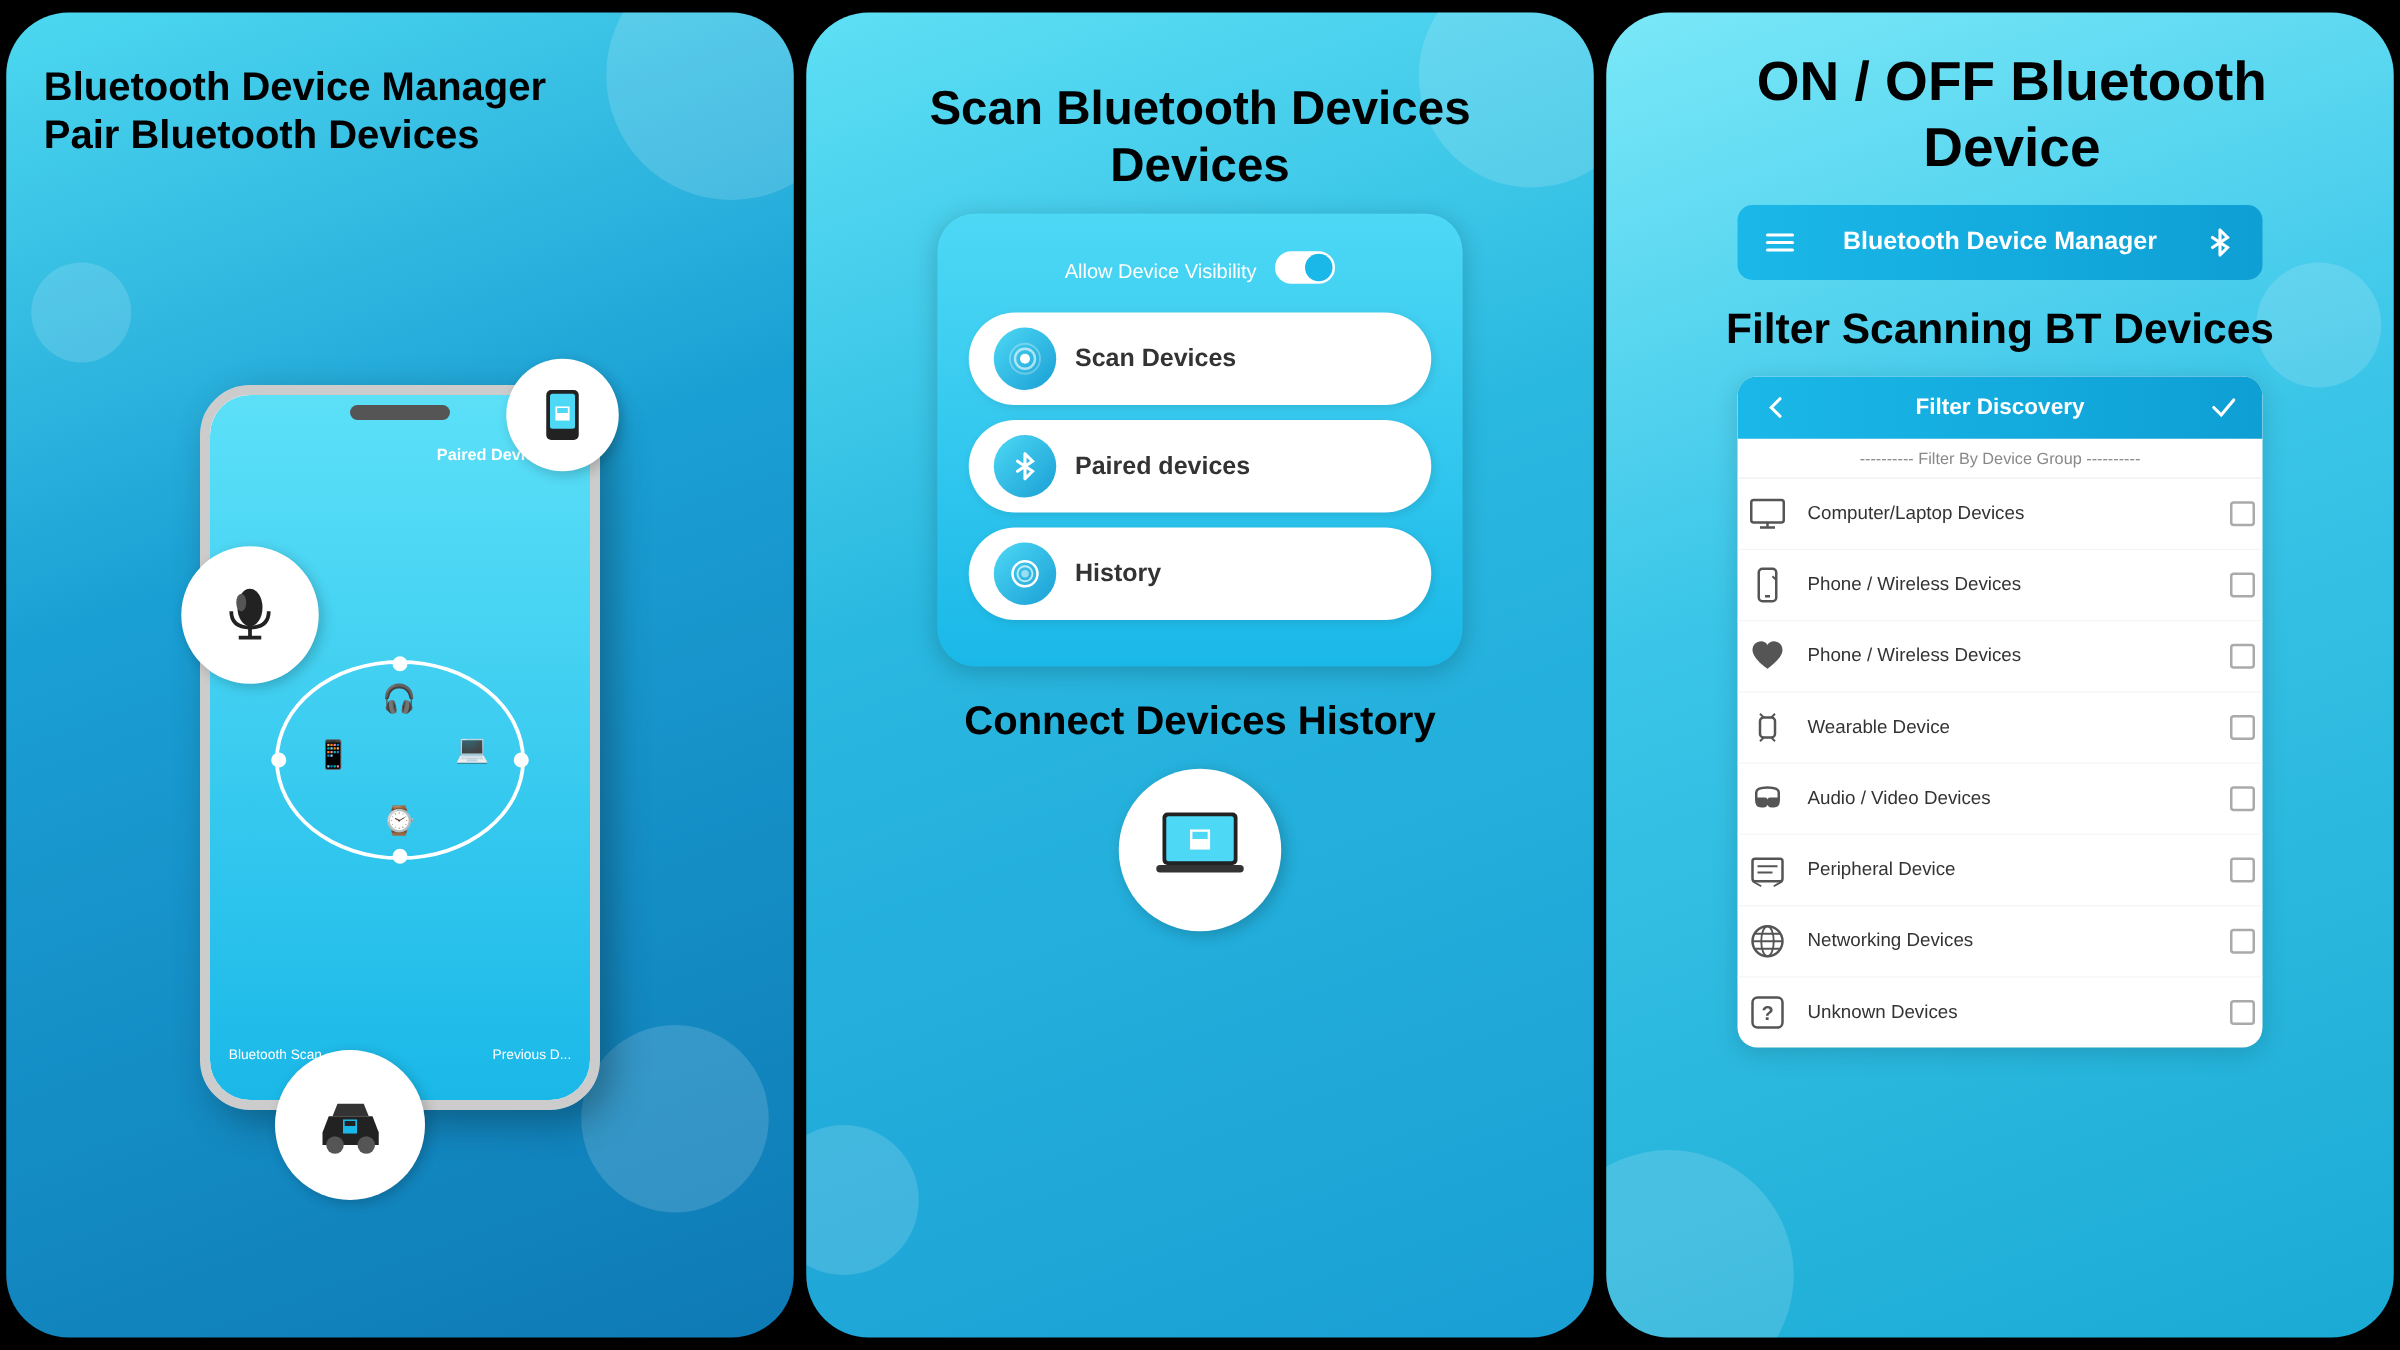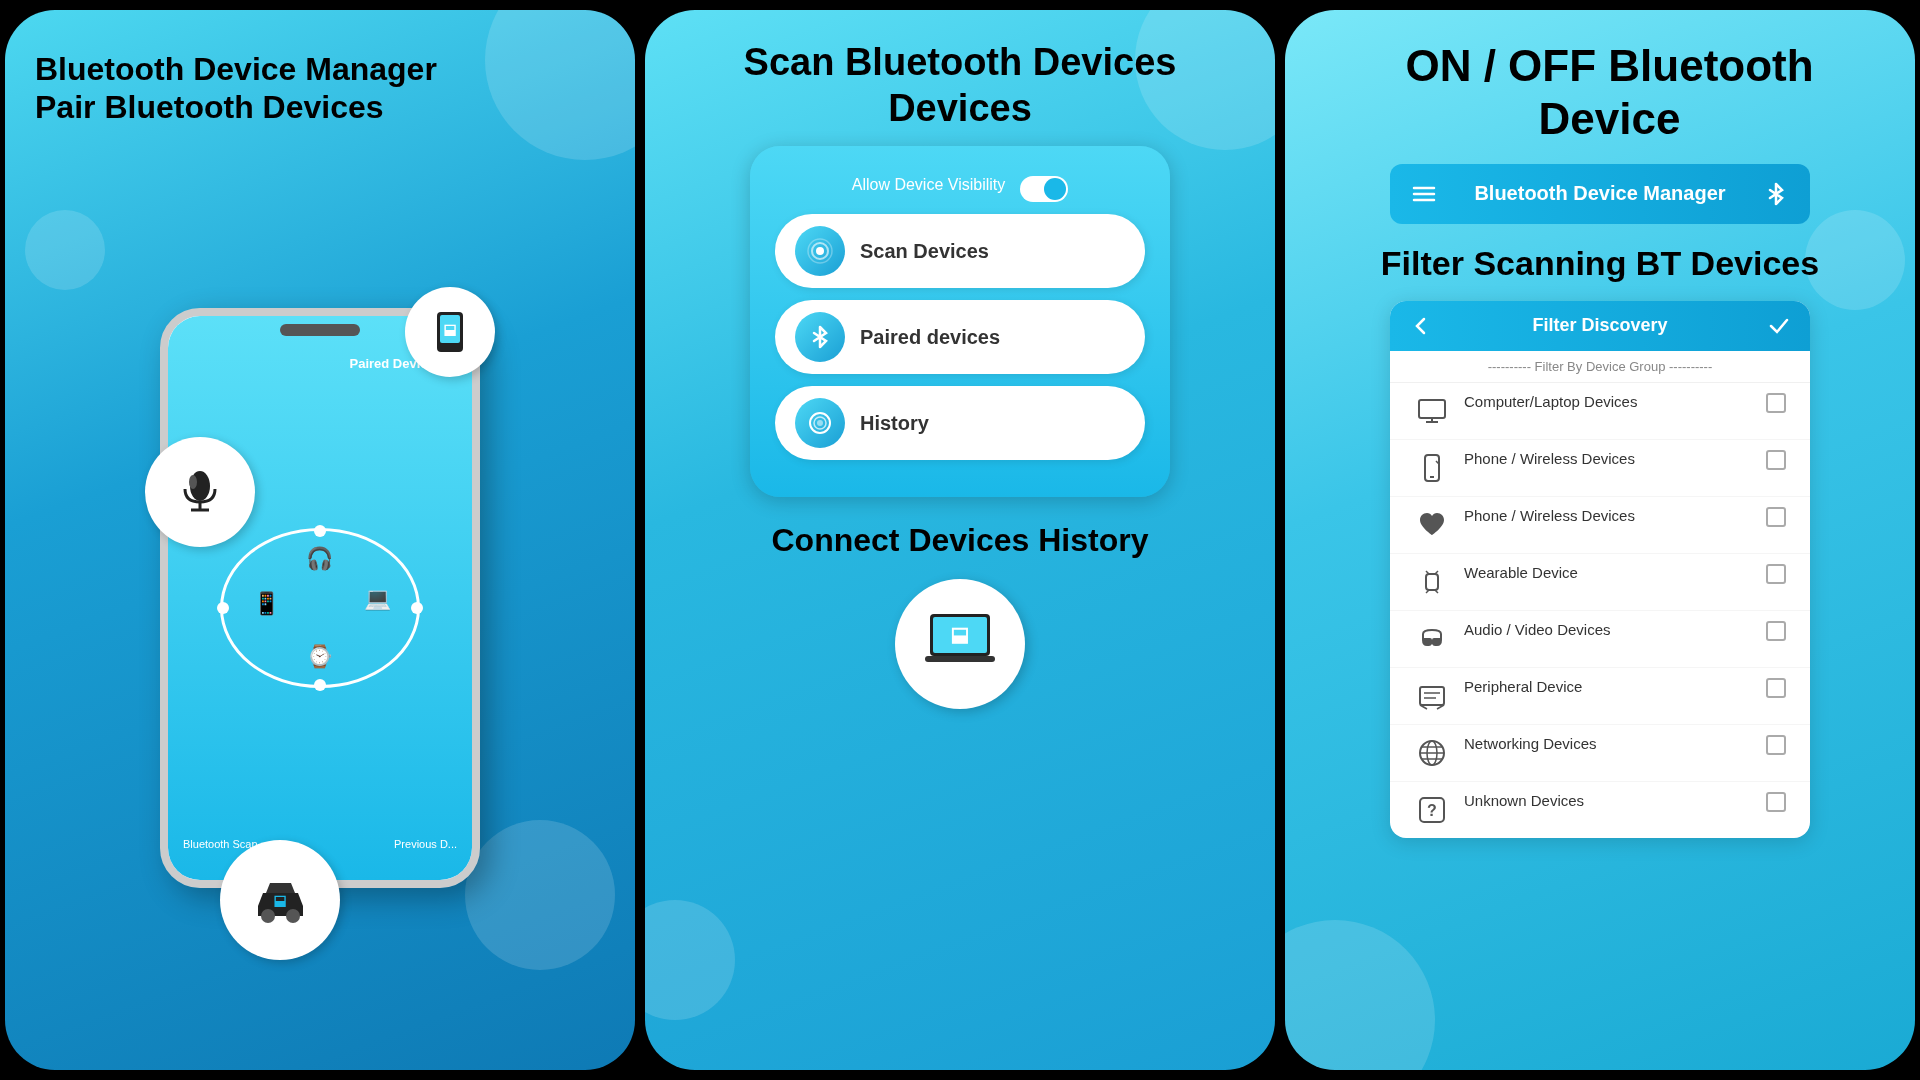--- a/index.html
+++ b/index.html
@@ -162,24 +162,24 @@
       background: linear-gradient(180deg, #4dd8f5 0%, #1ab8e8 100%);
       border-radius: 30px;
       width: 420px;
       padding: 30px 25px 25px;
       box-shadow: 0 4px 20px rgba(0,0,0,0.2);
       z-index: 10;
     }
 
     .visibility-row {
       display: flex;
-      align-items: flex-start;
+      align-items: flex-end;
       justify-content: center;
       gap: 15px;
-      margin-bottom: 12px;
+      margin-bottom: 23px;
     }
 
     .visibility-label {
       font-size: 16px;
       color: #fff;
       font-weight: 500;
     }
 
     .toggle {
       width: 48px;
@@ -306,21 +306,22 @@
     .filter-group-label {
       text-align: center;
       font-size: 13px;
       color: #888;
       padding: 8px 15px;
       border-bottom: 1px solid #f0f0f0;
     }
 
     .filter-item {
       display: flex;
-      padding: 10px 24px;
+      align-items: center;
+      padding: 10px 6px;
       border-bottom: 1px solid #f5f5f5;
       gap: 14px;
     }
 
     .filter-item-icon {
       width: 36px;
       height: 36px;
       display: flex;
       align-items: center;
       justify-content: center;
@@ -422,21 +423,21 @@
         <text x="32" y="37" text-anchor="middle" font-size="14" font-weight="bold" fill="#1ab8e8">⬓</text>
       </svg>
     </div>
   </div>
 </div>
 
 <div class="panel panel-2">
   <div class="bg-circle" style="width:180px;height:180px;top:-40px;right:-40px;"></div>
   <div class="bg-circle" style="width:120px;height:120px;bottom:50px;left:-30px;"></div>
 
-  <div style="z-index:10;margin-bottom:15px;">
+  <div style="z-index:10;margin-bottom:15px;margin-top:25px;">
     <div style="font-size:38px;font-weight:900;color:#000;text-align:center;line-height:1.2;">Scan Bluetooth Devices</div>
     <div style="font-size:38px;font-weight:900;color:#000;text-align:center;line-height:1.2;">Devices</div>
   </div>
 
   <div class="app-card">
 
     <div class="visibility-row">
       <span class="visibility-label">Allow Device Visibility</span>
       <div class="toggle">
         <div class="toggle-knob"></div>

